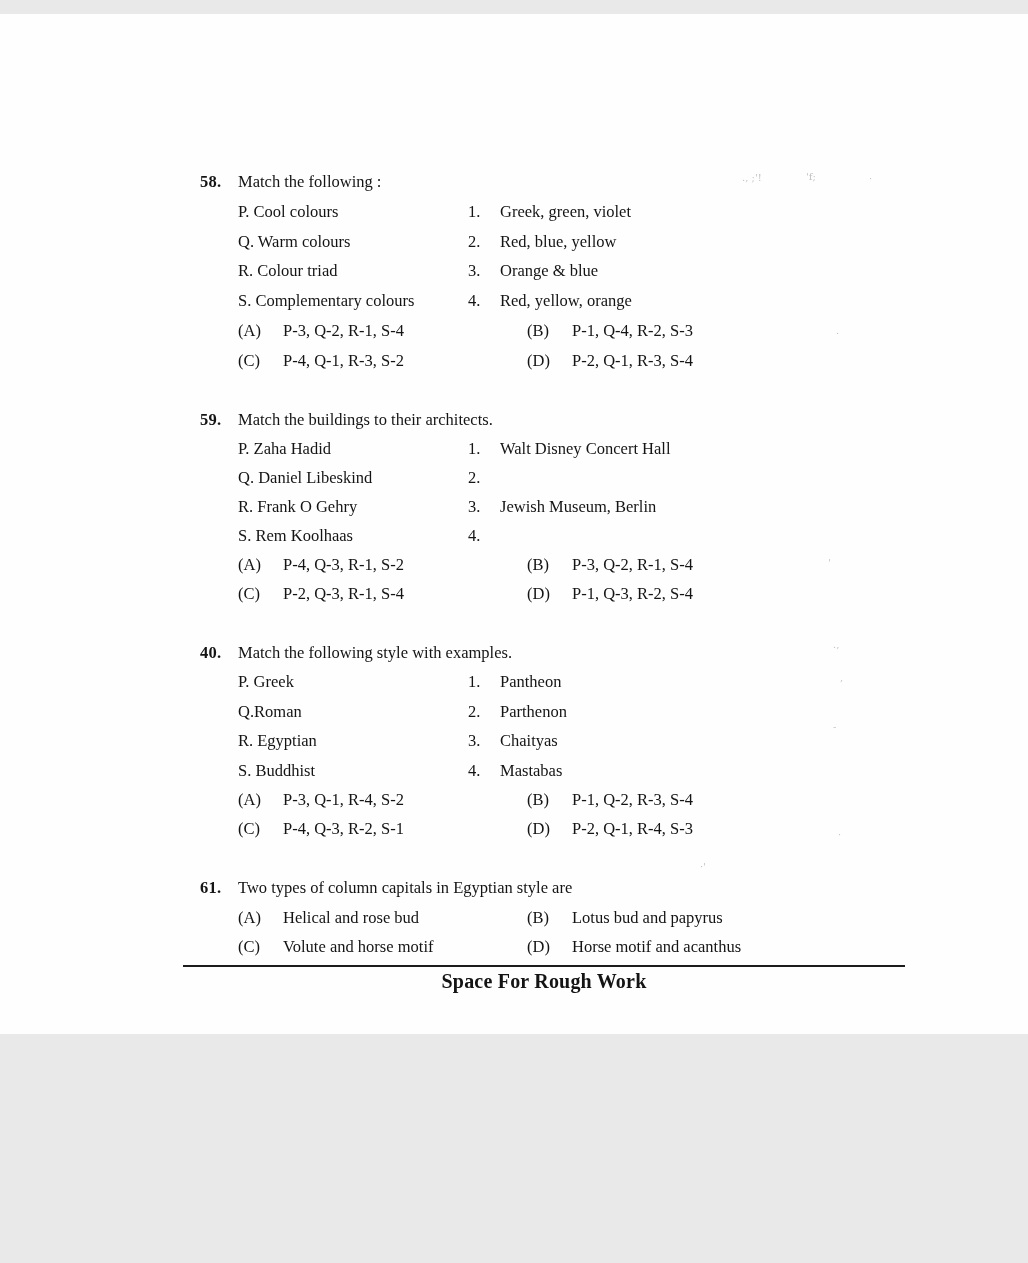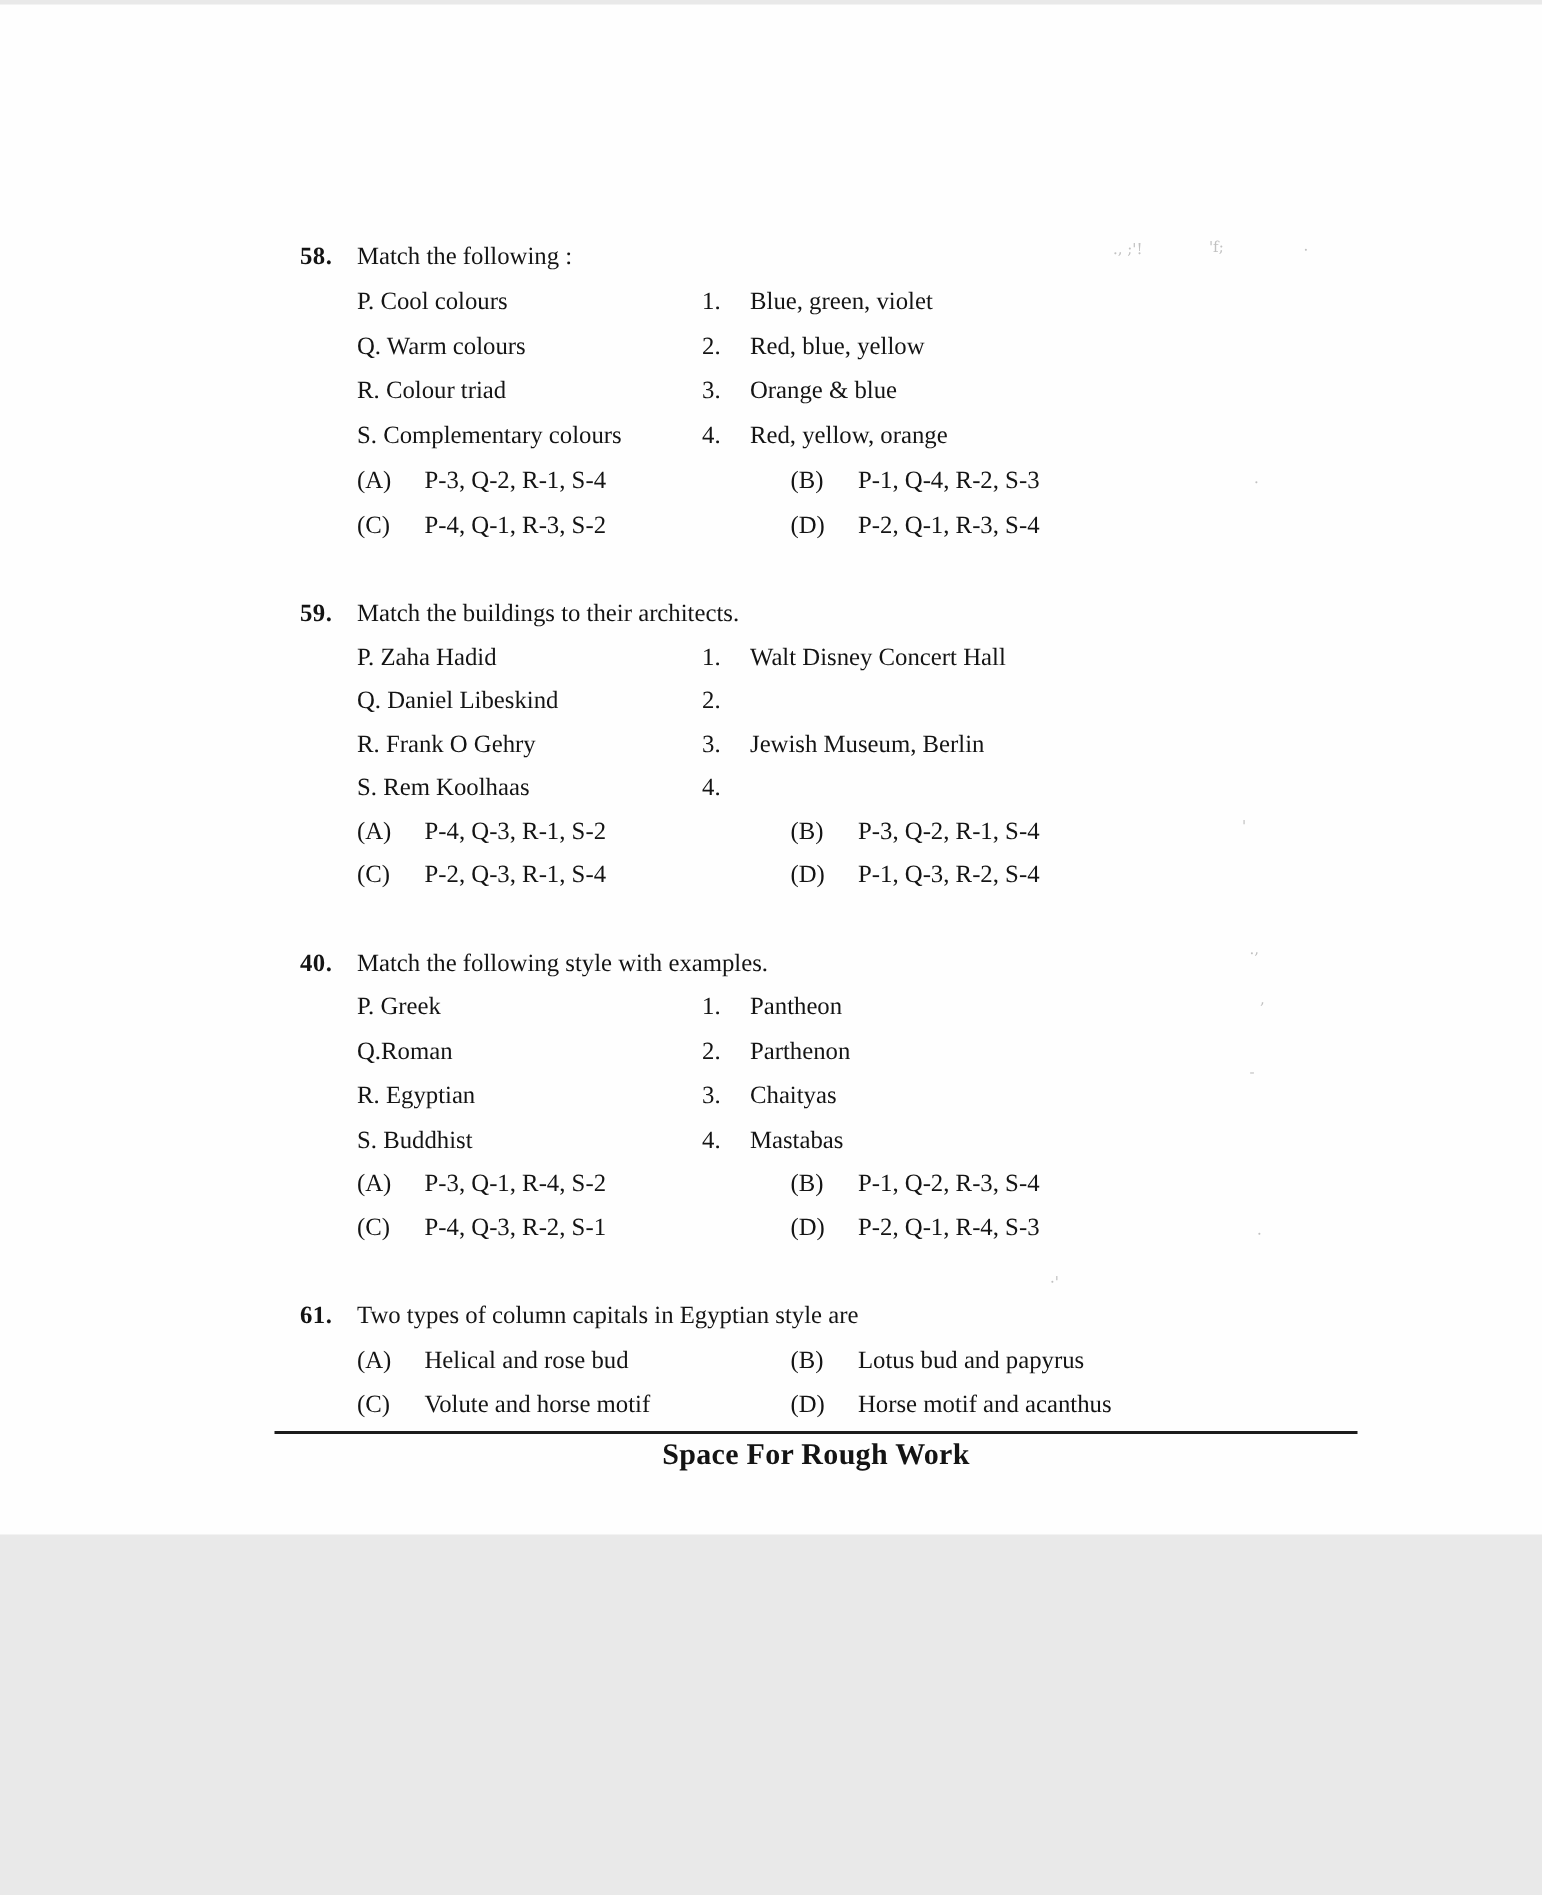--- a/index.html
+++ b/index.html
@@ -9,21 +9,21 @@
     --hair:#6b2230;
     --cap:#170c11;
     --tassel:#c32430;
     --rule:#1c1c1c;
   }
   *{box-sizing:border-box;}
   html,body{margin:0;padding:0;background:#e9e9e9;}
   .page{
     position:relative;
     width:1028px;height:1020px;
-    margin:3px auto;
+    margin:14px auto;
     background:#fefefe;
     color:var(--ink);
     font-family:"Liberation Serif","DejaVu Serif",serif;
     font-size:16.5px;
     overflow:hidden;
   }
   
   .q{position:absolute;left:200px;width:715px;}
   .row{position:relative;height:var(--pitch,29.8px);line-height:var(--pitch,29.8px);}
   .row span{position:absolute;white-space:nowrap;top:0;}
@@ -78,21 +78,21 @@
 <div class="page">
 
   <section class="q" style="top:153px;--pitch:29.8px">
     <div class="row">
       <span class="qnum">58.</span>
       <span class="qtitle">Match the following :</span>
     </div>
     <div class="row">
       <span class="ml">P. Cool colours</span>
       <span class="mn">1.</span>
-      <span class="mr">Blue, green, violet</span>
+      <span class="mr">Greek, green, violet</span>
     </div>
     <div class="row">
       <span class="ml">Q. Warm colours</span>
       <span class="mn">2.</span>
       <span class="mr">Red, blue, yellow</span>
     </div>
     <div class="row">
       <span class="ml">R. Colour triad</span>
       <span class="mn">3.</span>
       <span class="mr">Orange &amp; blue</span>

